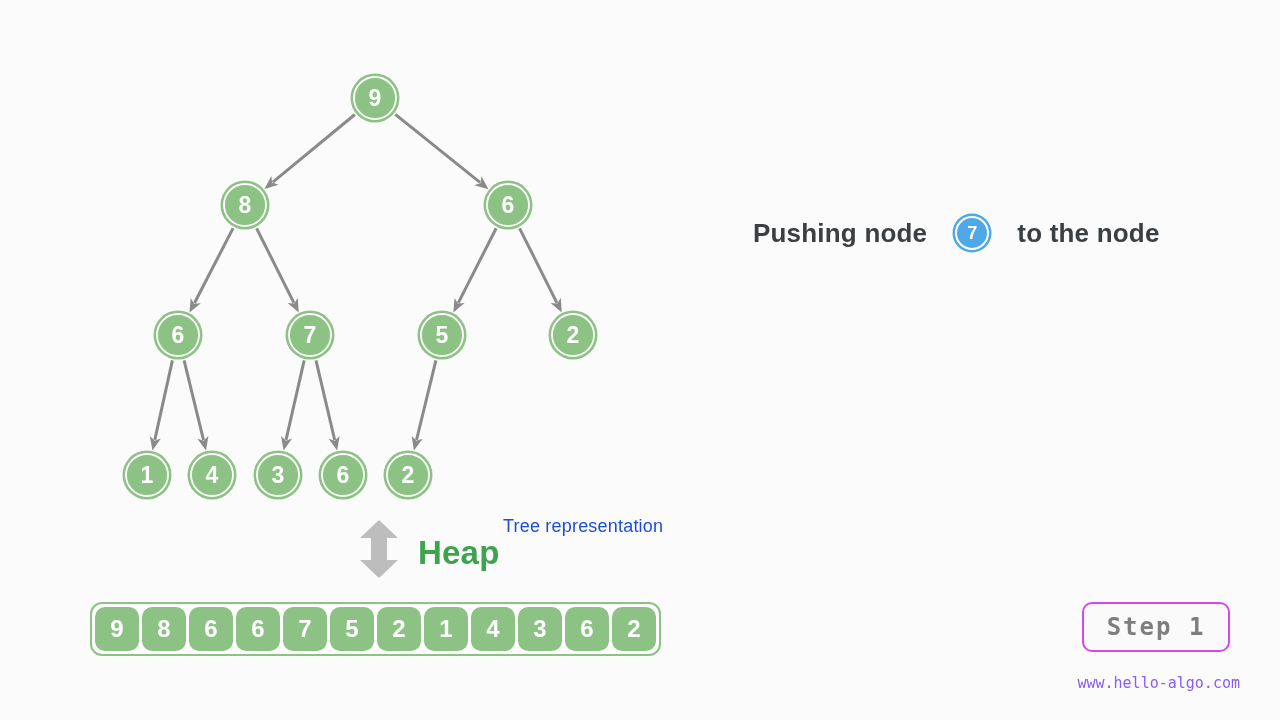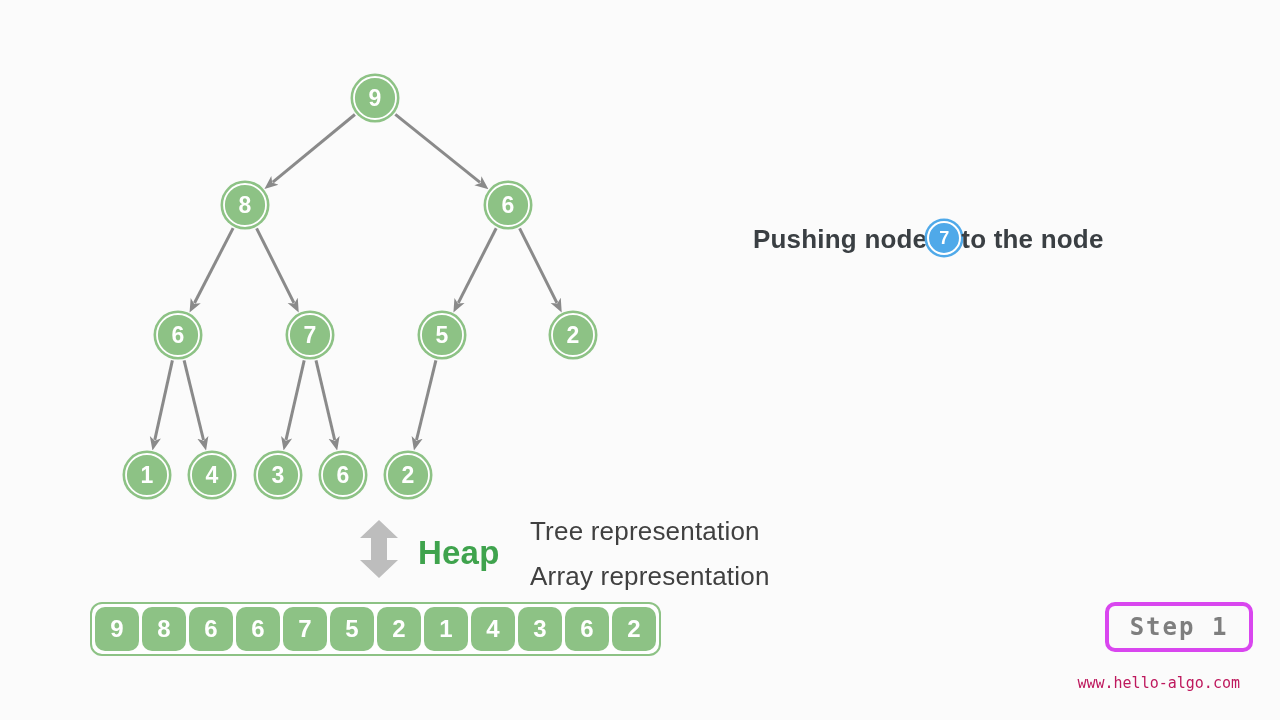--- a/index.html
+++ b/index.html
@@ -19,22 +19,22 @@
     left: 0;
     top: 0;
   }
 
   .title {
     position: absolute;
     left: 753px;
     top: 211px;
     height: 44px;
     display: flex;
-    align-items: flex-end;
-    gap: 0;
+    align-items: center;
+    gap: 28px;
     font-size: 26px;
     font-weight: bold;
     color: #3A3F43;
     letter-spacing: 0.2px;
     white-space: nowrap;
   }
   .badge {
     width: 34px;
     height: 34px;
     border-radius: 50%;
@@ -57,23 +57,23 @@
     position: absolute;
     left: 418px;
     top: 534px;
     font-size: 33px;
     font-weight: bold;
     letter-spacing: 0.2px;
   }
 
   .repr-label {
     position: absolute;
-    left: 530px;
-    font-size: 26px;
-    color: #404040;
+    left: 503px;
+    font-size: 18px;
+    color: #1d4ed8;
     letter-spacing: 0.2px;
     white-space: nowrap;
   }
   .repr-tree  { top: 516px; }
   .repr-array { top: 561px; }
 
   .array-box {
     position: absolute;
     left: 90px;
     top: 602px;
@@ -95,42 +95,41 @@
     font-size: 24px;
     font-weight: bold;
   }
 
   .step-box {
     position: absolute;
     left: 1082px;
     top: 602px;
     width: 148px;
     height: 50px;
-    border: 4px solid #d946ef;
+    border: 2px solid #d946ef;
     border-radius: 10px;
     background: #FAFAFA;
     display: flex;
     align-items: center;
     justify-content: center;
     font-family: "DejaVu Sans Mono", monospace;
     font-size: 24px;
     font-weight: bold;
     letter-spacing: 2px;
     color: #7E7E7E;
     white-space: nowrap;
-    margin-left: 23px;
   }
 
   .watermark {
     position: absolute;
     right: 40px;
     top: 674px;
     font-family: "DejaVu Sans Mono", monospace;
     font-size: 15px;
-    color: #be185d;
+    color: #8b5cf6;
     white-space: nowrap;
   }
 </style>
 </head>
 <body>
 
 <div class="stage" style="background: rgb(251, 251, 251);">
 
   <svg id="tree-svg" width="720" height="600">
     <defs>
@@ -221,21 +220,20 @@
     <span>to the node</span>
   </div>
 
   <svg class="updown-icon" width="42" height="58" viewBox="0 0 42 58">
     <path id="updown-path" d="M21 0 L40 18 L29 18 L29 40 L40 40 L21 58 L2 40 L13 40 L13 18 L2 18 Z" fill="#BDBDBD"></path>
   </svg>
 
   <div class="heap-label" style="color: rgb(63, 163, 77);">Heap</div>
 
   <div class="repr-label repr-tree">Tree representation</div>
-  <div class="repr-label repr-array">Array representation</div>
 
   <div class="array-box" id="array-box" style="border-color: rgb(141, 194, 133);">
       <div class="cell" style="background: rgb(141, 194, 133);">9</div>
       <div class="cell" style="background: rgb(141, 194, 133);">8</div>
       <div class="cell" style="background: rgb(141, 194, 133);">6</div>
       <div class="cell" style="background: rgb(141, 194, 133);">6</div>
       <div class="cell" style="background: rgb(141, 194, 133);">7</div>
       <div class="cell" style="background: rgb(141, 194, 133);">5</div>
       <div class="cell" style="background: rgb(141, 194, 133);">2</div>
       <div class="cell" style="background: rgb(141, 194, 133);">1</div>

